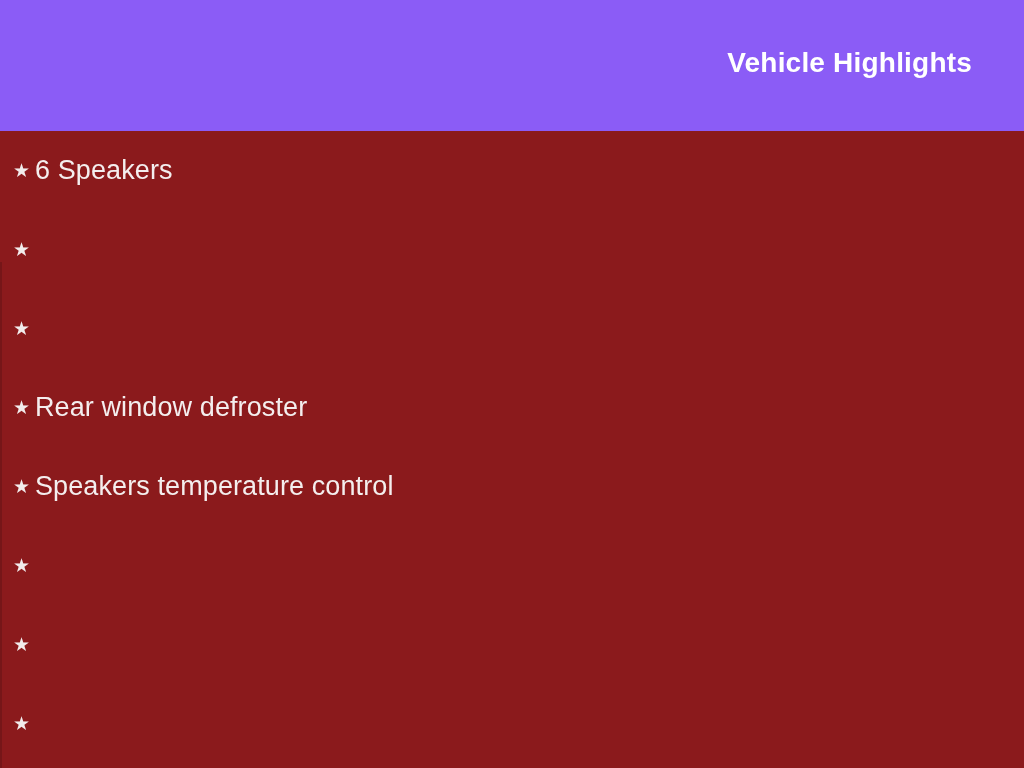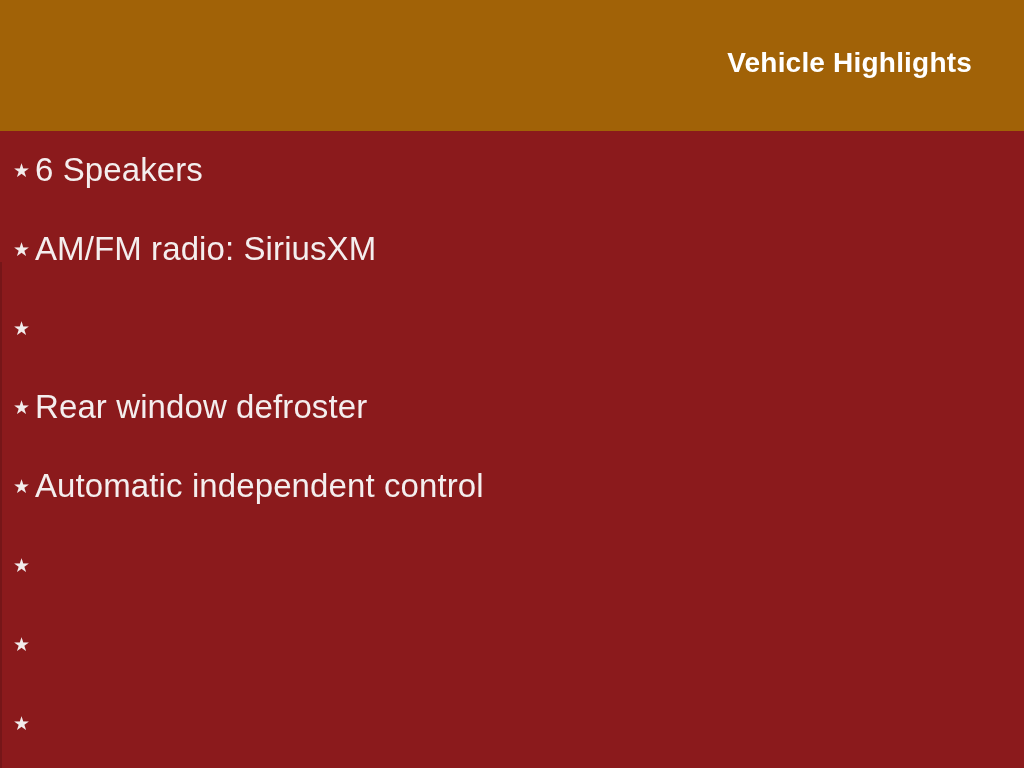--- a/index.html
+++ b/index.html
@@ -29,21 +29,21 @@
     height: 637px;
     background: #6f1517;
     opacity: 0.75;
   }
   .header {
     position: absolute;
     left: 0;
     top: 0;
     width: 1024px;
     height: 131px;
-    background: #a16207;
+    background: #8b5cf6;
     box-sizing: border-box;
   }
   .header-title {
     position: absolute;
     right: 52px;
     top: 47px;
     color: #ffffff;
     font-size: 28px;
     font-weight: bold;
     letter-spacing: 0.2px;
@@ -80,21 +80,21 @@
     width: 22px;
     color: #f2ecec;
     font-size: 19px;
     line-height: 1;
     text-align: left;
     display: inline-block;
   }
   .feature-label {
     flex: 1 1 auto;
     color: #f4eeee;
-    font-size: 33px;
+    font-size: 27px;
     line-height: 1.1;
     letter-spacing: 0.1px;
     white-space: nowrap;
   }
 </style>
 </head>
 <body>
 
 <div class="slide">
 
@@ -107,35 +107,34 @@
 
     <ul class="feature-list">
 
       <li class="feature-item">
         <span class="bullet-star">★</span>
         <span class="feature-label">6 Speakers</span>
       </li>
 
       <li class="feature-item">
         <span class="bullet-star">★</span>
-        <span class="feature-label">AM/FM radio: SiriusXM</span>
       </li>
 
       <li class="feature-item">
         <span class="bullet-star">★</span>
       </li>
 
       <li class="feature-item">
         <span class="bullet-star">★</span>
         <span class="feature-label">Rear window defroster</span>
       </li>
 
       <li class="feature-item">
         <span class="bullet-star">★</span>
-        <span class="feature-label">Automatic independent control</span>
+        <span class="feature-label">Speakers temperature control</span>
       </li>
 
       <li class="feature-item">
         <span class="bullet-star">★</span>
       </li>
 
       <li class="feature-item">
         <span class="bullet-star">★</span>
       </li>
 

